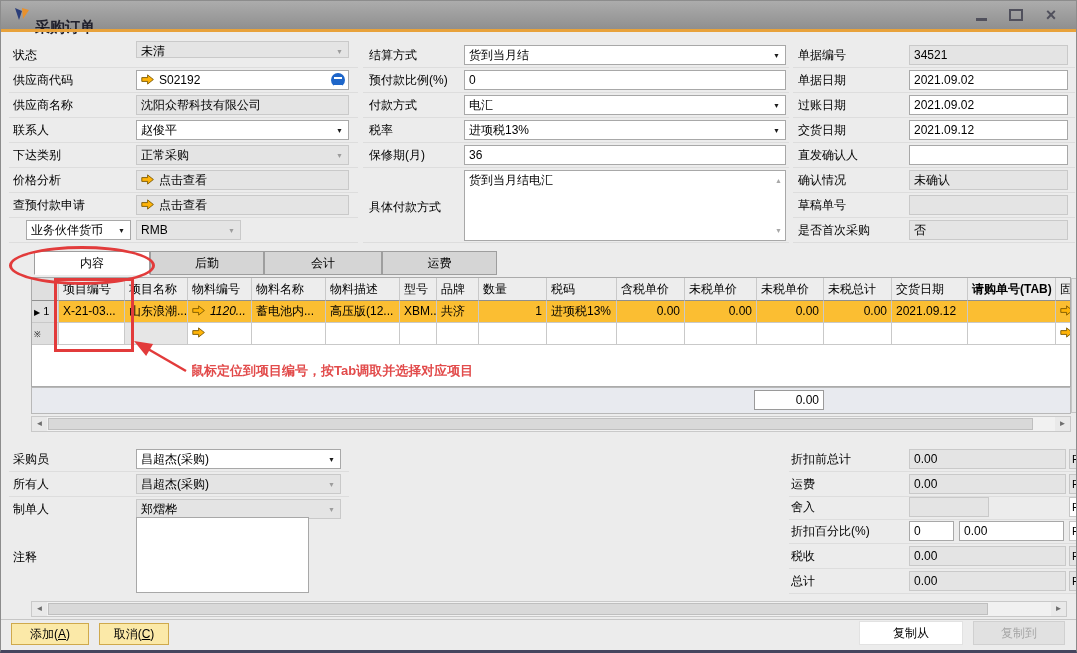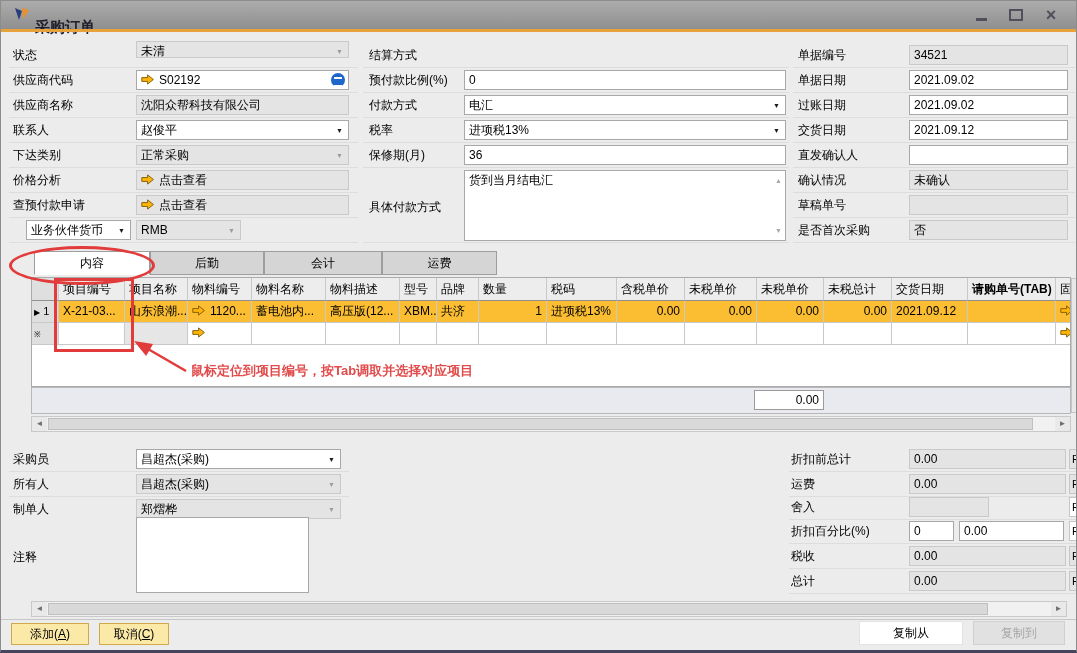--- a/index.html
+++ b/index.html
@@ -126,20 +126,21 @@
     <div class="fld ro" style="left: 135px; top: 169px; width: 213px; height: 20px;"><span class="link-arrow"><svg width="13" height="11" viewBox="0 0 13 11">
           <path d="M0.8 3.6 H6.6 V0.9 L12.4 5.5 L6.6 10.1 V7.4 H0.8 Z" fill="#FFB408" stroke="#7A5800" stroke-width="0.9"></path>
         </svg></span><span>点击查看</span></div>
     <div class="lbl" style="left: 12px; top: 194px;">查预付款申请</div>
     <div class="fld ro" style="left: 135px; top: 194px; width: 213px; height: 20px;"><span class="link-arrow"><svg width="13" height="11" viewBox="0 0 13 11">
           <path d="M0.8 3.6 H6.6 V0.9 L12.4 5.5 L6.6 10.1 V7.4 H0.8 Z" fill="#FFB408" stroke="#7A5800" stroke-width="0.9"></path>
         </svg></span><span>点击查看</span></div>
     <div class="fld wt" style="left: 25px; top: 219px; width: 105px; height: 20px;"><span>业务伙伴货币</span><span class="dda">▼</span></div>
     <div class="fld ro" style="left: 135px; top: 219px; width: 105px; height: 20px;"><span>RMB</span><span class="dda gray">▼</span></div>
     <div class="lbl" style="left: 368px; top: 44px;">结算方式</div>
+    <div class="fld wt" style="left: 463px; top: 44px; width: 322px; height: 20px;"><span>货到当月结</span><span class="dda">▼</span></div>
     <div class="lbl" style="left: 368px; top: 69px;">预付款比例(%)</div>
     <div class="fld wt" style="left: 463px; top: 69px; width: 322px; height: 20px;"><span>0</span></div>
     <div class="lbl" style="left: 368px; top: 94px;">付款方式</div>
     <div class="fld wt" style="left: 463px; top: 94px; width: 322px; height: 20px;"><span>电汇</span><span class="dda">▼</span></div>
     <div class="lbl" style="left: 368px; top: 119px;">税率</div>
     <div class="fld wt" style="left: 463px; top: 119px; width: 322px; height: 20px;"><span>进项税13%</span><span class="dda">▼</span></div>
     <div class="lbl" style="left: 368px; top: 144px;">保修期(月)</div>
     <div class="fld wt" style="left: 463px; top: 144px; width: 322px; height: 20px;"><span>36</span></div>
     <div class="lbl" style="left: 368px; top: 196px;">具体付款方式</div>
     <div class="fld wt" style="left: 463px; top: 169px; width: 322px; height: 71px; line-height: 15px; padding-top: 2px; white-space: normal;"><span>货到当月结电汇</span><span class="taar up">▲</span><span class="taar dn">▼</span></div>
@@ -202,21 +203,21 @@
         <div class="gcell" style="width: 67px;">未税单价</div>
         <div class="gcell" style="width: 68px;">未税总计</div>
         <div class="gcell" style="width: 76px;">交货日期</div>
         <div class="gcell" style="width: 88px; font-weight: bold;">请购单号(TAB)</div>
         <div class="gcell" style="width: 20px;">固</div>
       </div>
       <div class="grow" style="left: 0px; top: 23px; width: 1047px; height: 22px;">
         <div class="gcell marker" style="width: 27px;"><span class="mk1">▶</span><span class="mkno">1</span></div>
         <div class="gcell" style="width: 66px; background: rgb(251, 190, 50);"><span>X-21-03...</span></div>
         <div class="gcell" style="width: 63px; background: rgb(251, 190, 50);"><span>山东浪潮...</span></div>
-        <div class="gcell" style="width: 64px; background: rgb(251, 190, 50);"><span class="link-arrow"><svg width="13" height="11" viewBox="0 0 13 11">
+        <div class="gcell" style="width: 64px; background: rgb(251, 190, 50); font-style: italic;"><span class="link-arrow"><svg width="13" height="11" viewBox="0 0 13 11">
               <path d="M0.8 3.6 H6.6 V0.9 L12.4 5.5 L6.6 10.1 V7.4 H0.8 Z" fill="#FFB408" stroke="#7A5800" stroke-width="0.9"></path>
             </svg></span><span>1120...</span></div>
         <div class="gcell" style="width: 74px; background: rgb(251, 190, 50);"><span>蓄电池内...</span></div>
         <div class="gcell" style="width: 74px; background: rgb(251, 190, 50);"><span>高压版(12...</span></div>
         <div class="gcell" style="width: 37px; background: rgb(251, 190, 50);"><span>XBM...</span></div>
         <div class="gcell" style="width: 42px; background: rgb(251, 190, 50);"><span>共济</span></div>
         <div class="gcell num" style="width: 68px; background: rgb(251, 190, 50);"><span>1</span></div>
         <div class="gcell" style="width: 70px; background: rgb(251, 190, 50);"><span>进项税13%</span></div>
         <div class="gcell num" style="width: 68px; background: rgb(251, 190, 50);"><span>0.00</span></div>
         <div class="gcell num" style="width: 72px; background: rgb(251, 190, 50);"><span>0.00</span></div>

